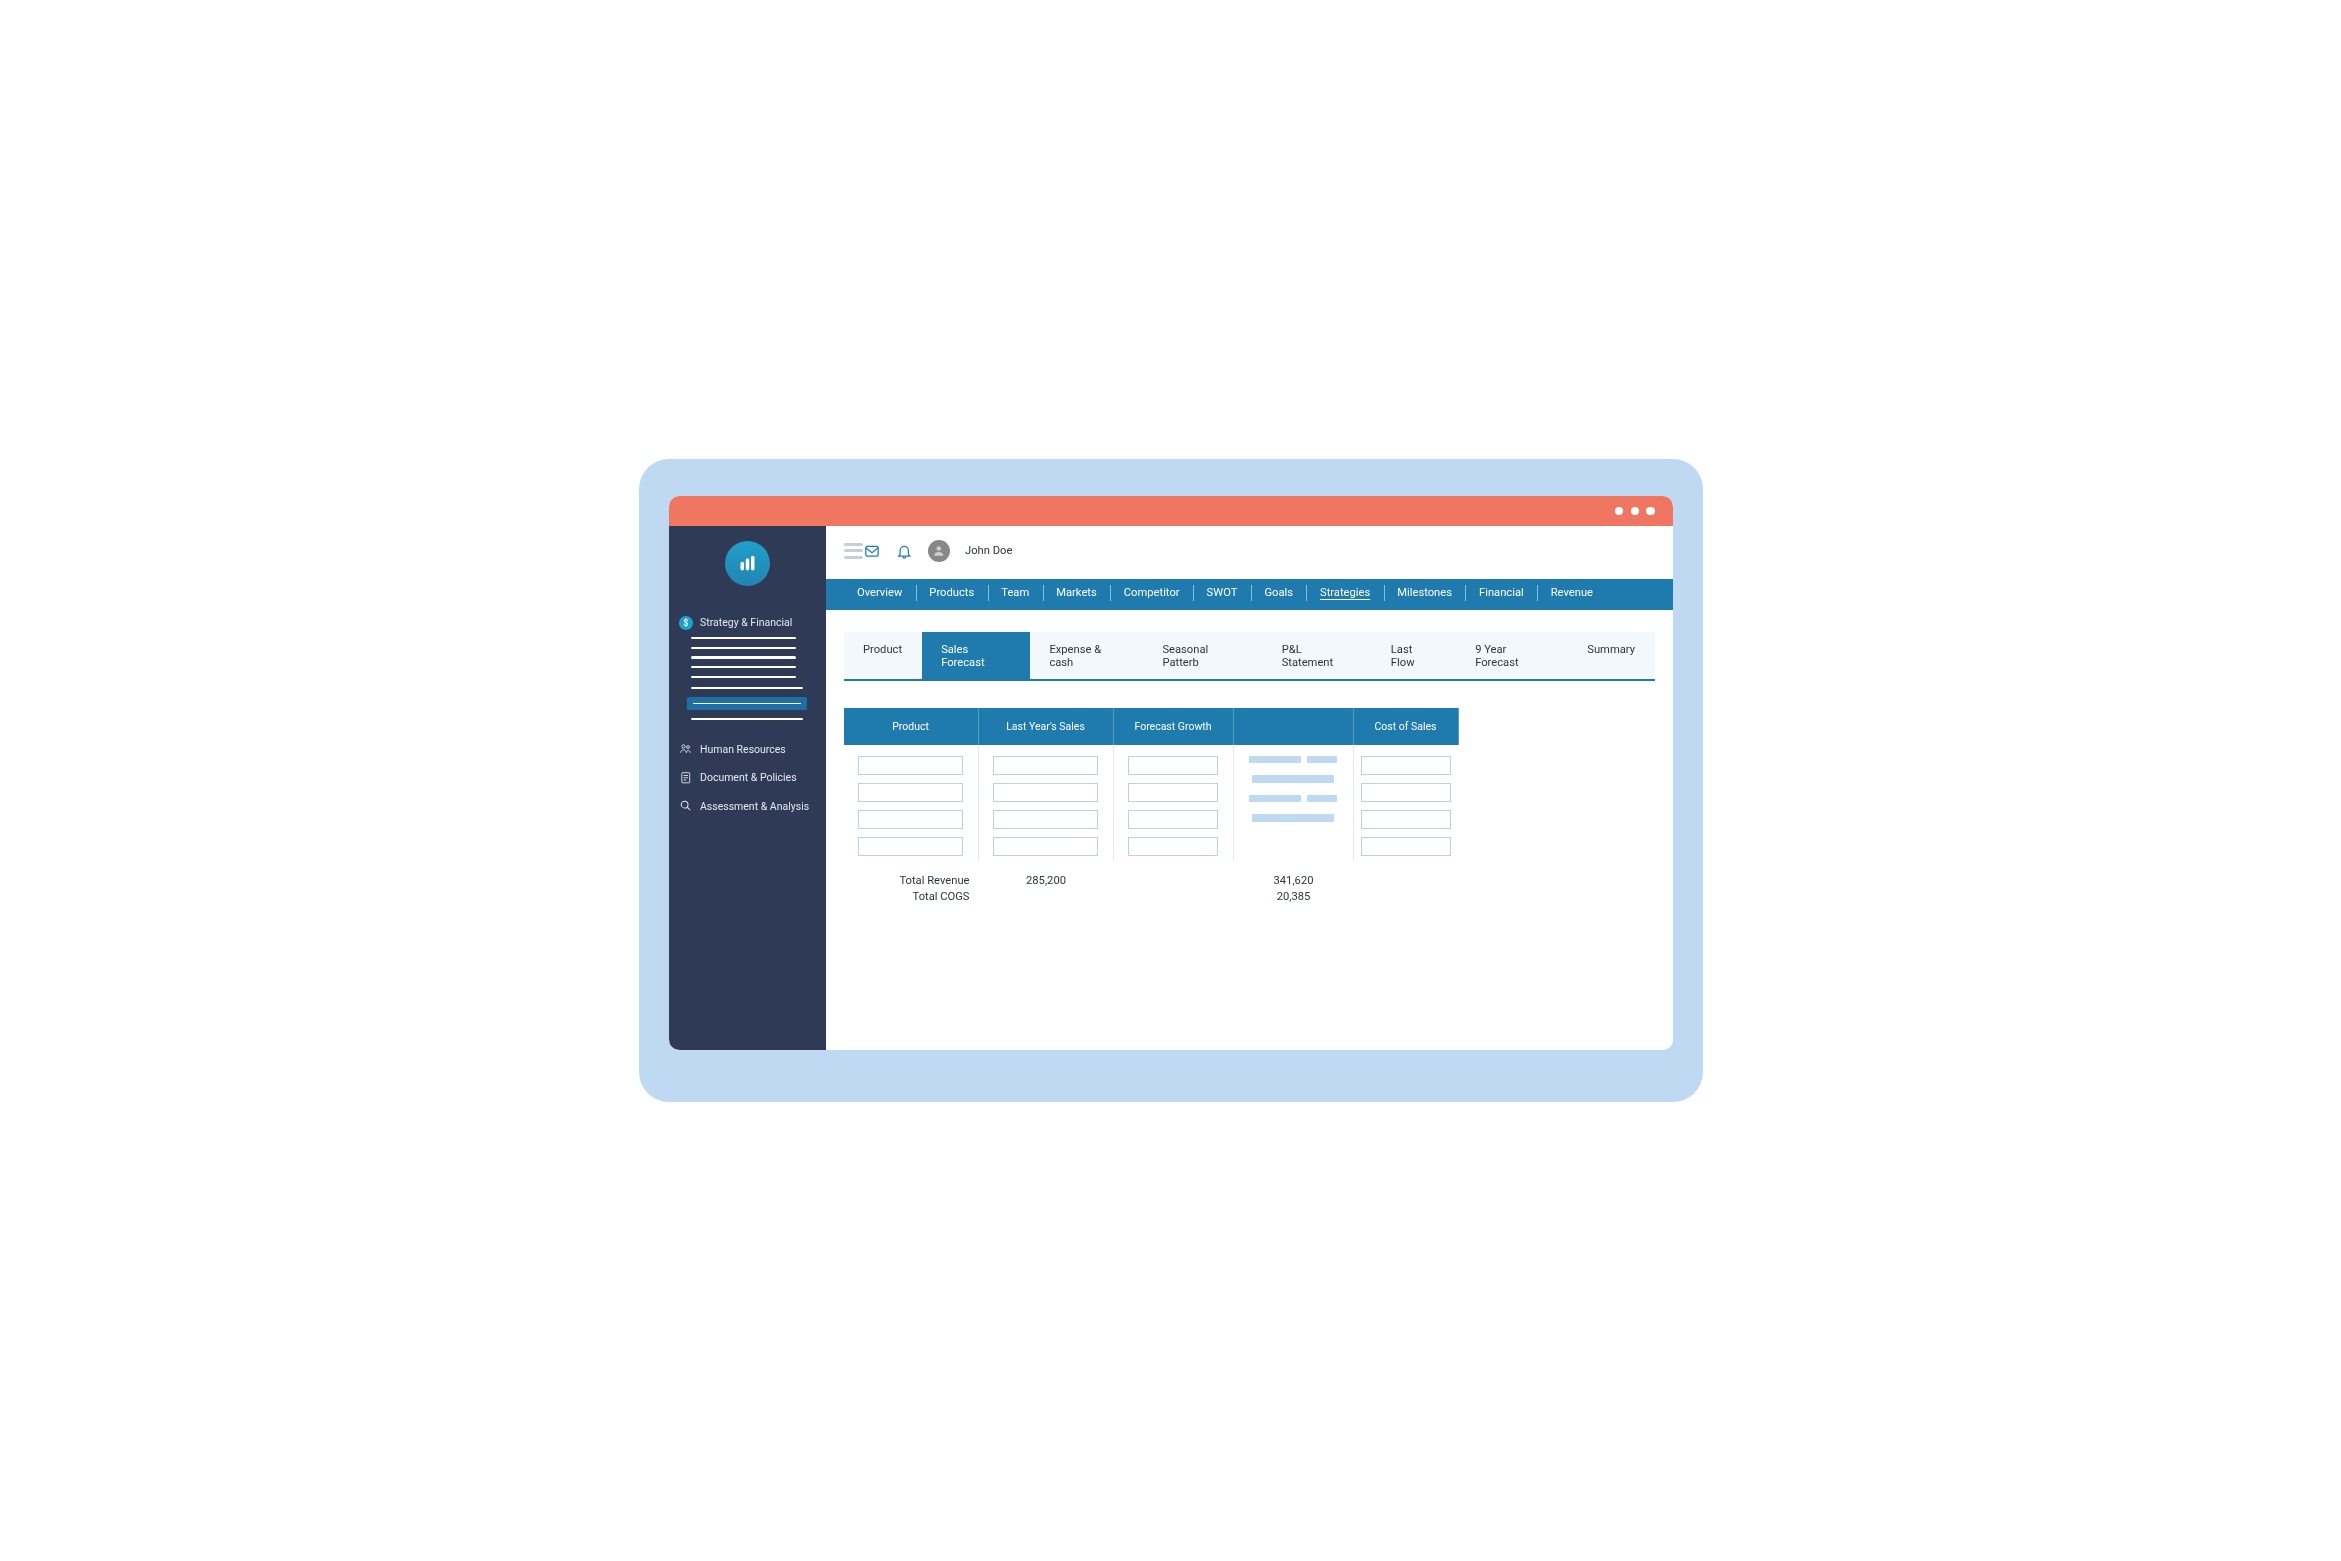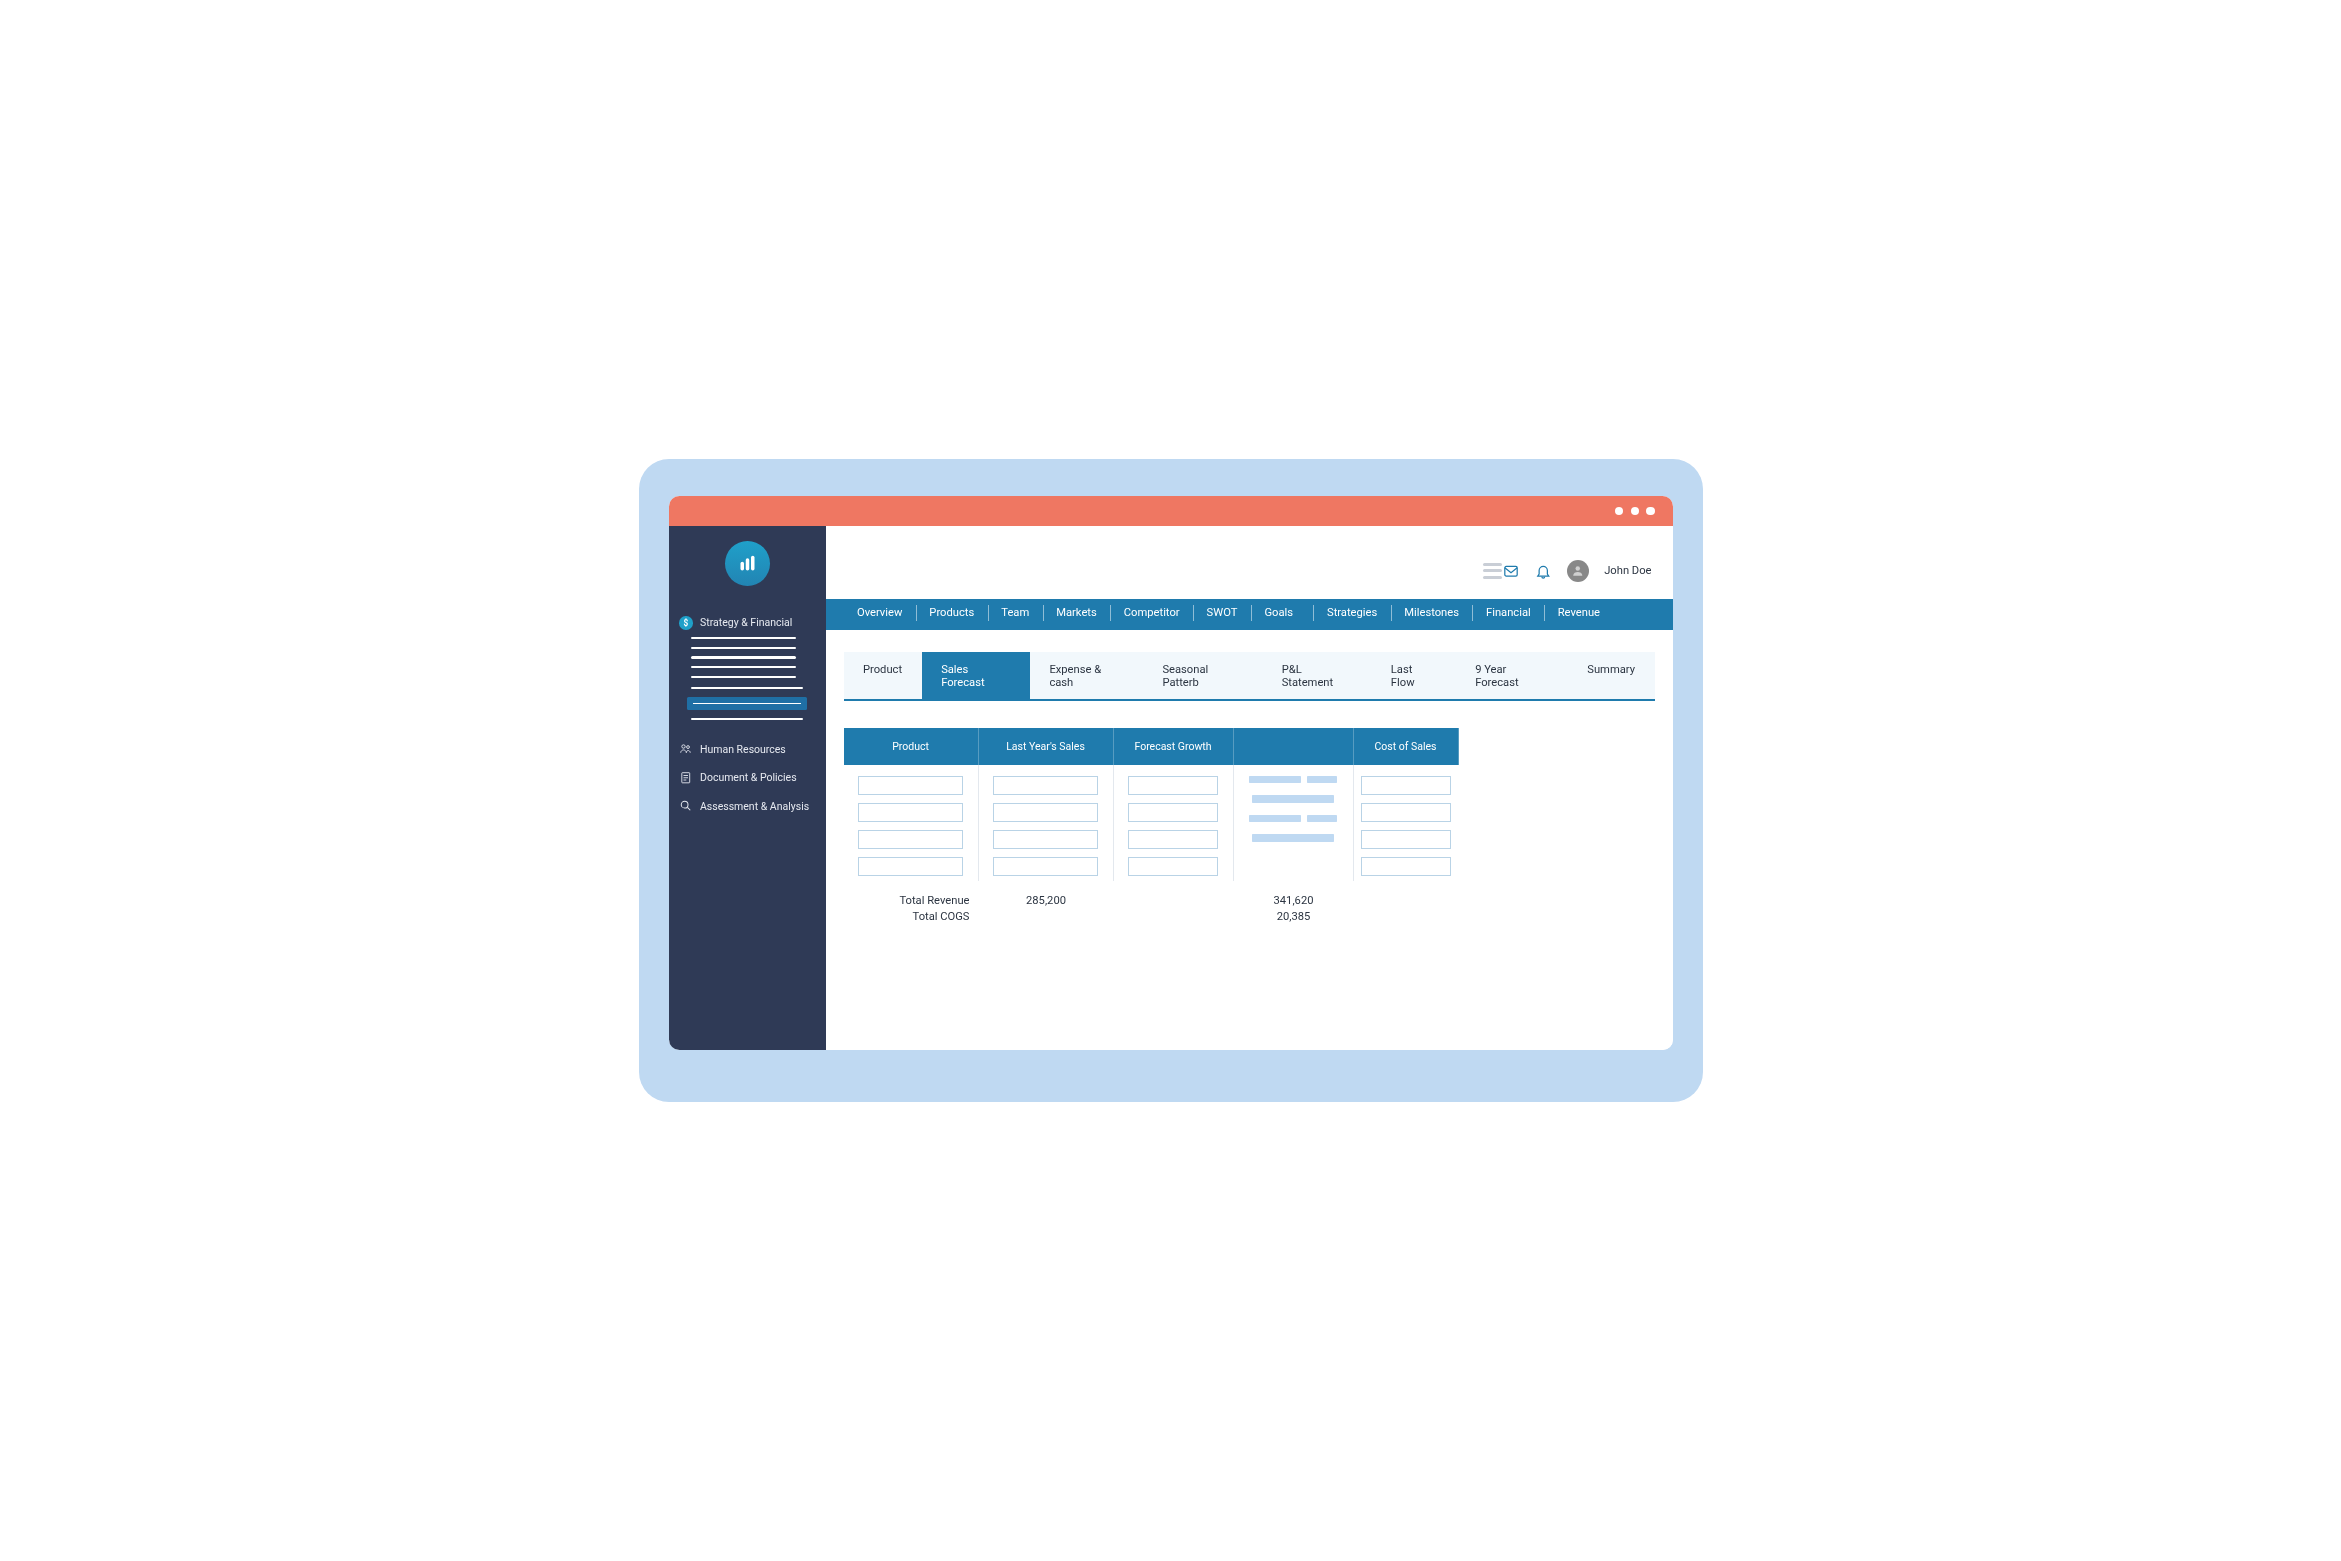--- a/index.html
+++ b/index.html
@@ -92,23 +92,22 @@
     margin-left:-4.5px;
     position:relative;
   }
   .sub-lines .bar-active::after{
     content:"";position:absolute;left:6px;right:6px;top:6px;height:1.5px;background:#fff;
   }
   .main {
     flex:1; background:#fff; display:flex; flex-direction:column;
   }
   .topbar {
-    display:flex; align-items:center; justify-content:flex-end;
+    display:flex; align-items:center; justify-content:flex-start;
     padding: 13.5px 21px 16.5px 18px;
-    margin-top: 20px;
   }
   .hamburger {
     width:19.5px; display:flex; flex-direction:column; gap:3.7px; cursor:pointer;
   }
   .hamburger span { height:3px; background:#c9ced6; border-radius:1.5px; }
   .topbar-right { display:flex; align-items:center; gap:15px; }
   .icon-btn { color:#1f6fa5; cursor:pointer; display:flex; }
   .avatar {
     width:22.5px;height:22.5px;border-radius:50%;background:#888;display:flex;align-items:center;justify-content:center;color:#fff;
   }
@@ -130,21 +129,21 @@
   }
   .tabs-row {
     display:flex; align-items:flex-start; padding:4.5px 18px 7.5px 18px; gap:0;
   }
   .tab {
     color:#fff; font-size:11.2px; padding:3px 13.5px; cursor:pointer; position:relative;
   }
   .tab + .tab::before {
     content:""; position:absolute; left:0; top:1.5px; bottom:1.5px; width:0.7px; background:rgba(255,255,255,0.5);
   }
-  .tab.active { text-underline-offset:3px;margin-left:7px; }
+  .tab.active { text-decoration: underline; text-underline-offset:3px; }
   .subtabs-wrap { padding: 22.5px 18px 0 18px; }
   .subtabs {
     display:flex; background:#f2f8fc; border-bottom:2.2px solid #1f7bad;
   }
   .subtab {
     padding:10.5px 19.5px; font-size:11.2px; color:#2c3542; cursor:pointer;
   }
   .subtab.active { background:#1f7bad; color:#fff; }
   .table-area { padding: 27px 18px 18px 18px; }
   .tbl { display:grid; grid-template-columns: 135px 135px 120px 120px 105px; gap:0; }

